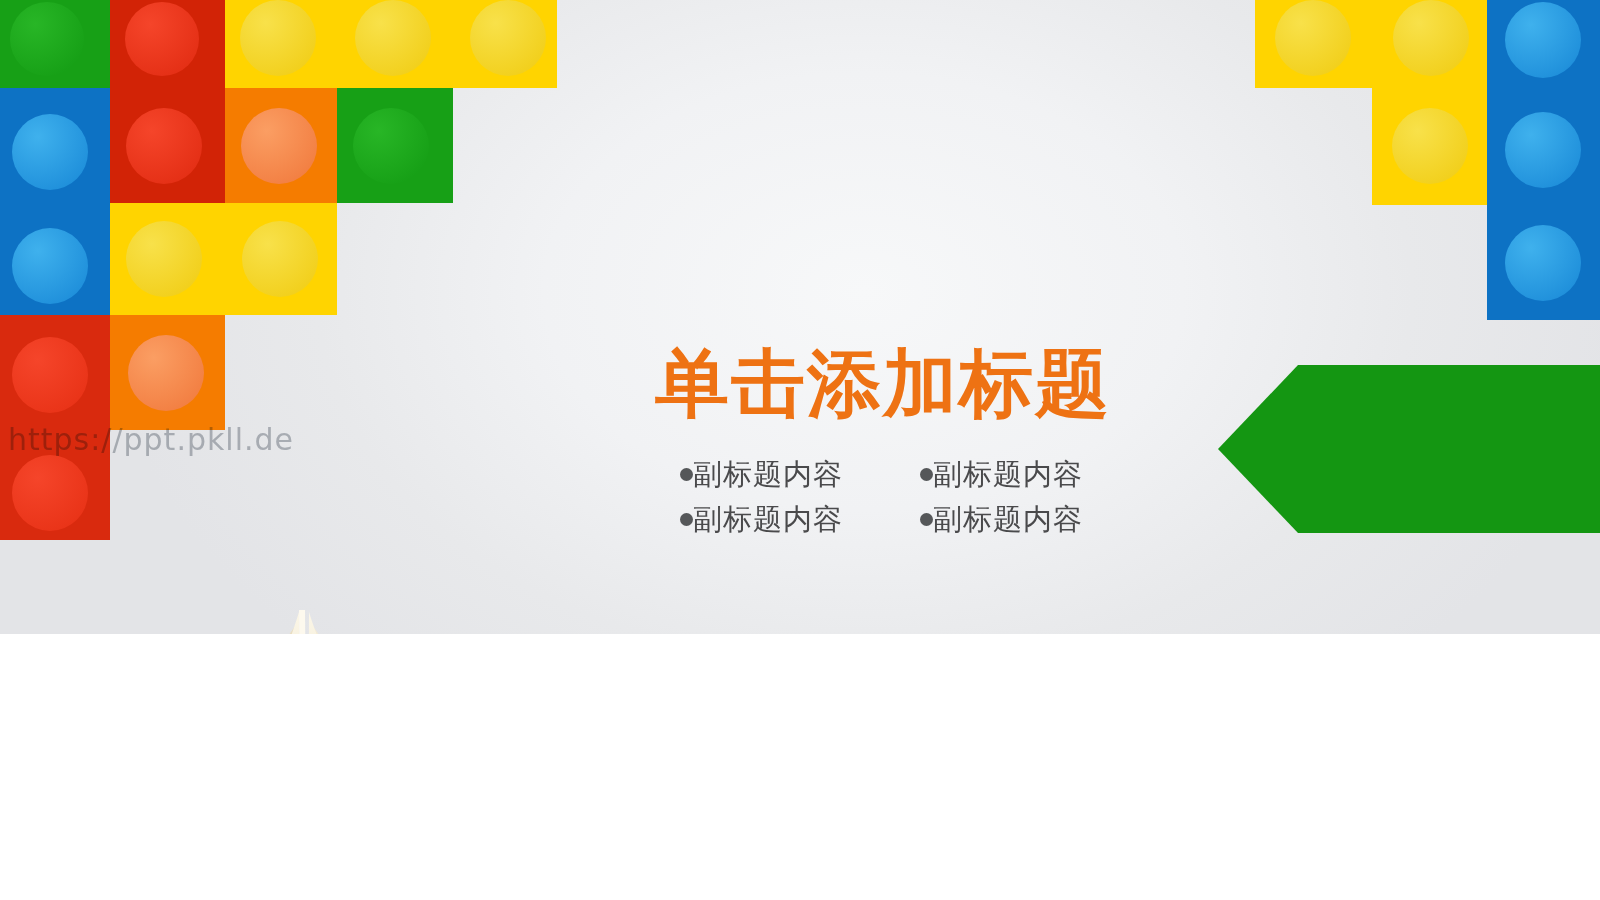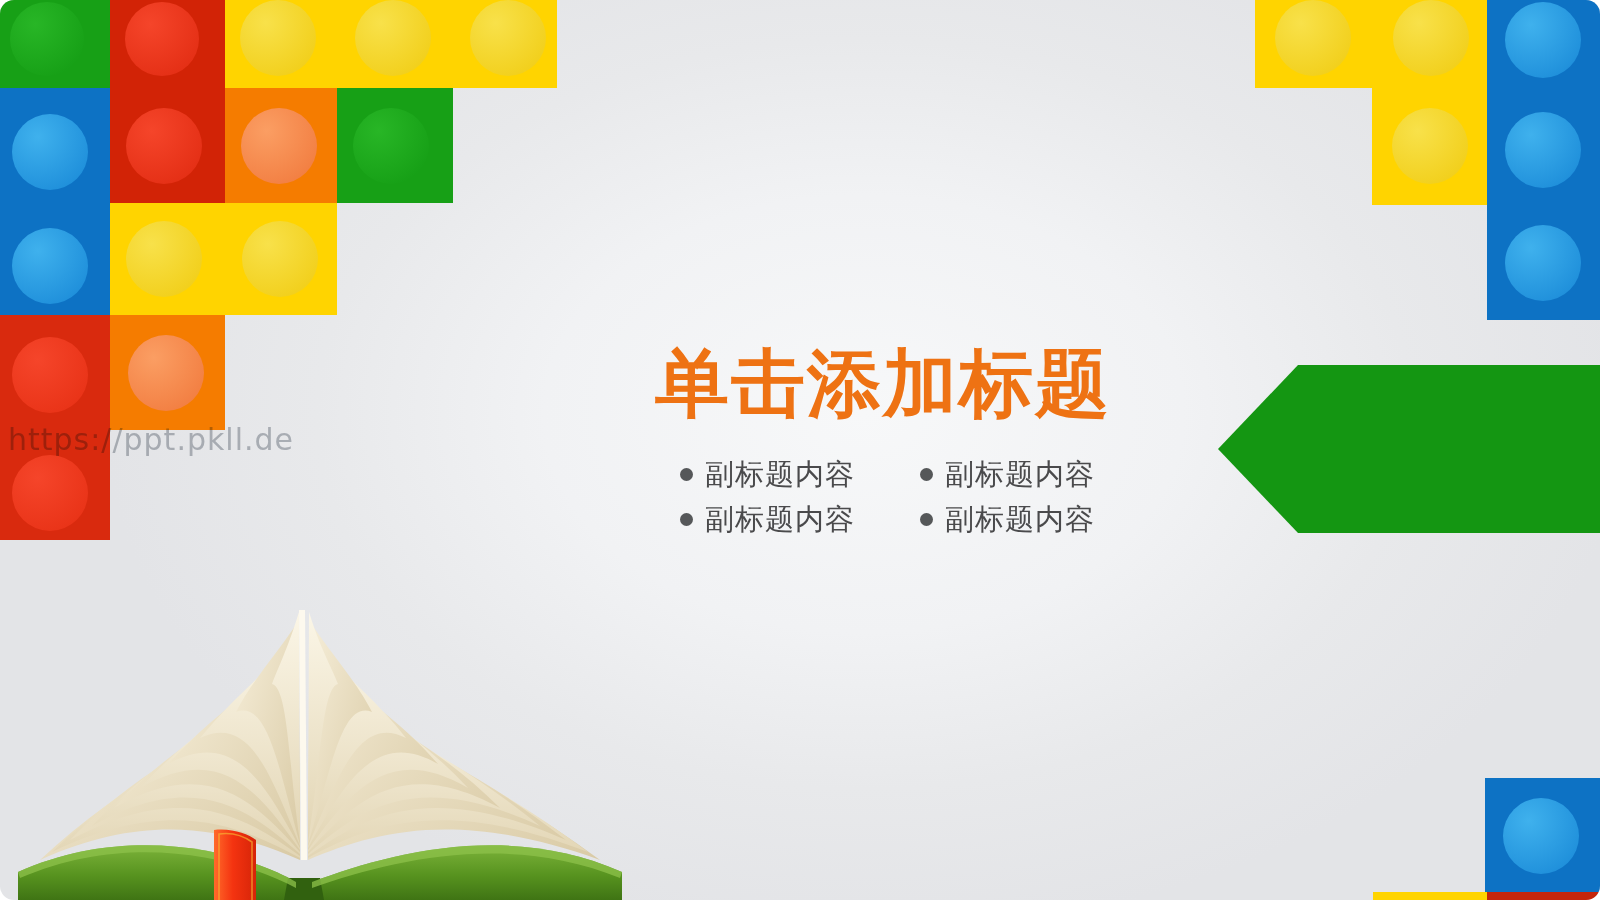--- a/index.html
+++ b/index.html
@@ -1,24 +1,23 @@
 <!DOCTYPE html>
 <html><head>
 <meta charset="utf-8">
 <style>
   html,body{margin:0;padding:0;background:#fff;}
   body{font-family:"Liberation Sans","DejaVu Sans",sans-serif;}
 
   #slide{
     position:relative;
-    width:1600px;height:900px;
+    width:1600px;height:634px;
     overflow:hidden;
     background:
       radial-gradient(ellipse 760px 520px at 54% 46%, #f7f8f9 0%, #f1f2f4 42%, #e8e9eb 72%, #e3e4e7 100%);
-    border-radius: 14px;
   }
 
   
   .brick{position:absolute;}
   .brick .stud{
     position:absolute;border-radius:50%;
   }
   
   .brick .stud::after{
     content:"";position:absolute;inset:0;border-radius:50%;
@@ -61,21 +60,21 @@
     white-space:nowrap;
     font-family:"DejaVu Sans","Liberation Sans",sans-serif;
   }
   #bullet-grid{
     position:absolute;left:680px;top:452px;
     display:grid;
     grid-template-columns:240px 240px;
     grid-auto-rows:45px;
     align-items:center;
   }
-  .bullet-item{display:flex;align-items:center;gap:12px;}
+  .bullet-item{display:flex;align-items:center;}
   .bullet-dot{
     width:13px;height:13px;border-radius:50%;background:#555759;flex:0 0 auto;
   }
   .bullet-label{
     font-size:29px;color:#4a4a4c;letter-spacing:1px;
     font-family:"DejaVu Sans","Liberation Sans",sans-serif;
   }
 
   
   #watermark{

